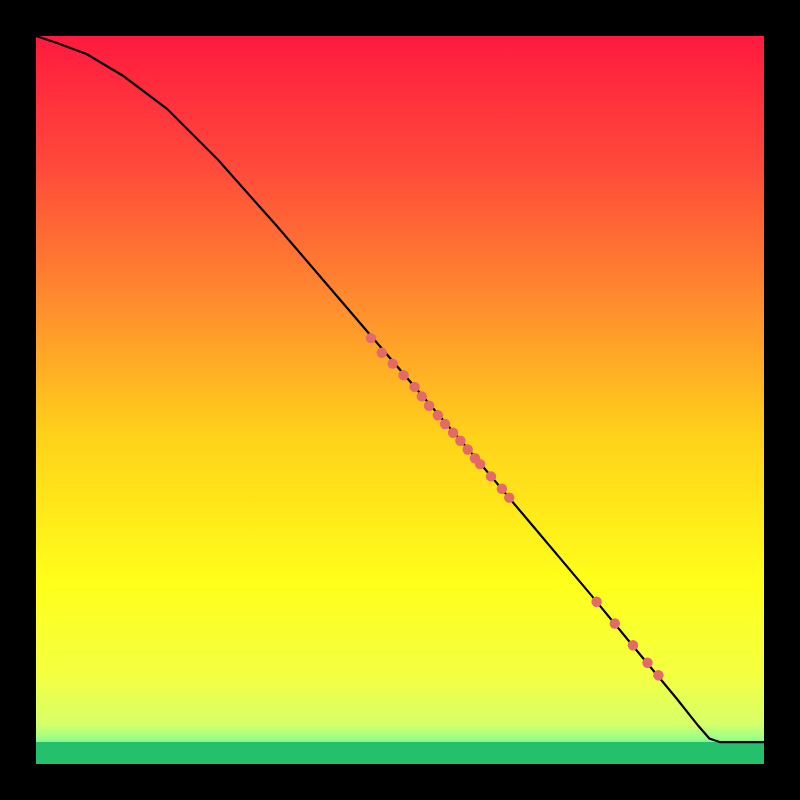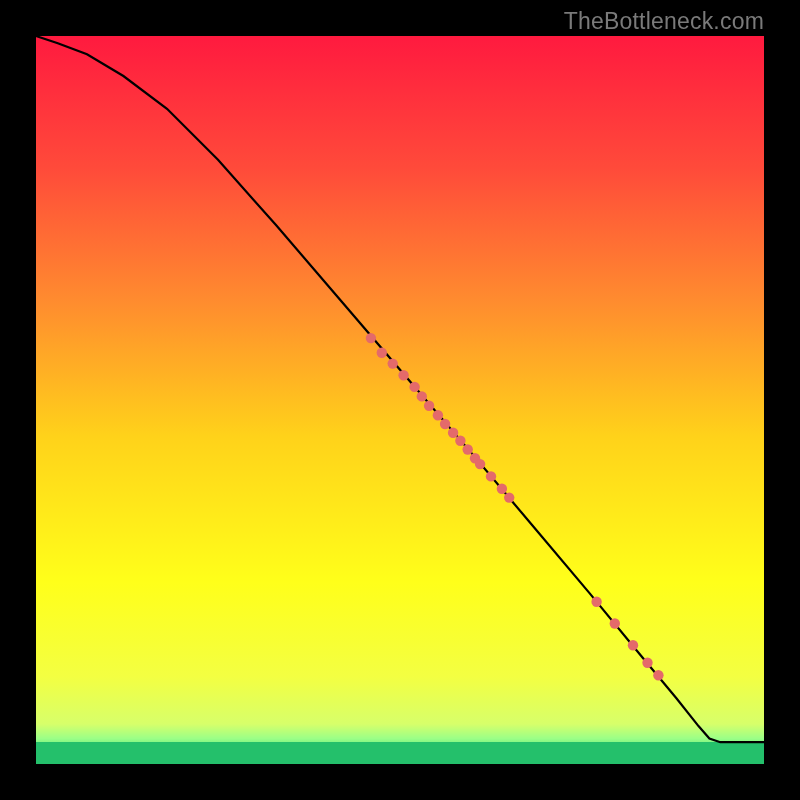--- a/index.html
+++ b/index.html
@@ -78,14 +78,13 @@
         <circle cx="465.9" cy="452.8" r="5.2" fill="#e46a6a"></circle>
         <circle cx="473.2" cy="461.6" r="5.2" fill="#e46a6a"></circle>
         <circle cx="560.6" cy="565.7" r="5.2" fill="#e46a6a"></circle>
         <circle cx="578.8" cy="587.5" r="5.2" fill="#e46a6a"></circle>
         <circle cx="597.0" cy="609.3" r="5.2" fill="#e46a6a"></circle>
         <circle cx="611.5" cy="626.8" r="5.2" fill="#e46a6a"></circle>
         <circle cx="622.4" cy="639.2" r="5.2" fill="#e46a6a"></circle>
       </g>
   </svg>
 
-  <div class="watermark">TheBottleneck.com</div>
 </div>
 
 </body></html>

